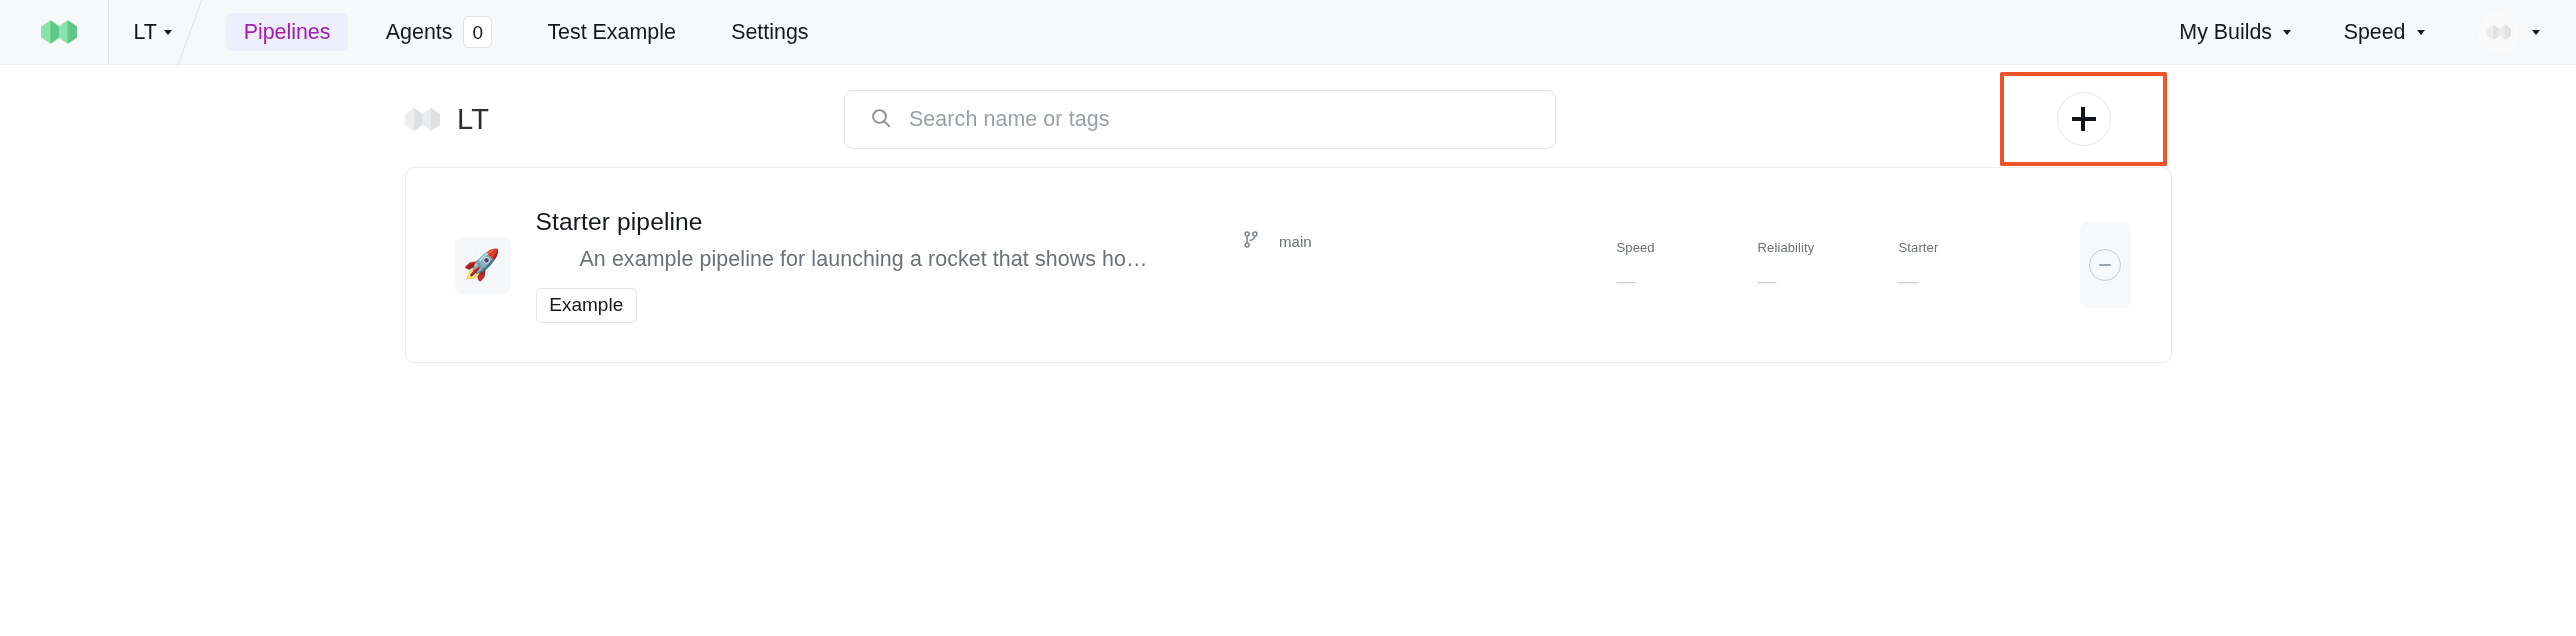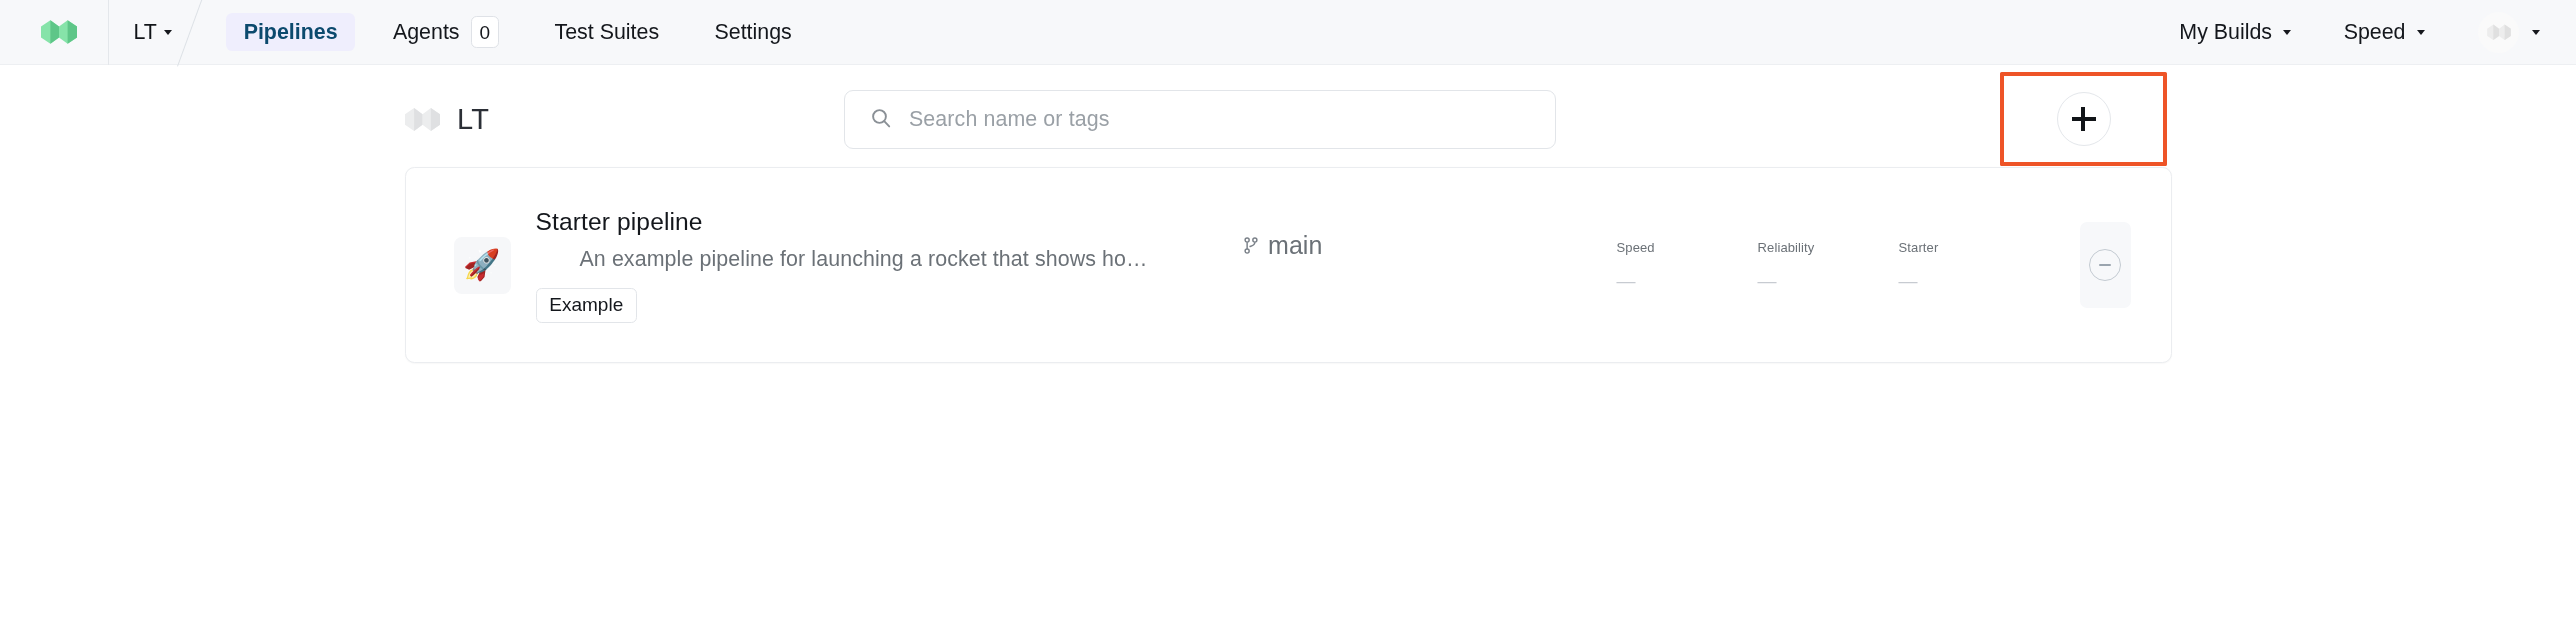--- a/index.html
+++ b/index.html
@@ -108,22 +108,22 @@
     border-radius: 6.3px;
     font-size: 21.4px;
     color: #14171C;
     text-decoration: none;
     cursor: pointer;
     white-space: nowrap;
     margin-right: 20.6px;
   }
   .nav-tab.active {
     background: #EFEEFD;
-    color: #0c4a6e;
-    font-weight: 700;
+    color: #a21caf;
+    font-weight: 400;
   }
 
   .agents-badge {
     display: inline-flex;
     align-items: center;
     justify-content: center;
     min-width: 28.6px;
     height: 32px;
     padding: 0 8px;
     border: 0.8px solid #DFE2E7;
@@ -331,22 +331,22 @@
     font-size: 19px;
     color: #14171C;
     margin-top: 16px;
     background: #fff;
     cursor: pointer;
   }
 
   .branch {
     display: flex;
     align-items: center;
-    gap: 9px;
-    font-size: 25px;
+    gap: 20px;
+    font-size: 15px;
     color: #6B7177;
     flex: 0 0 auto;
     margin-left: 9.5px;
     align-self: flex-start;
     margin-top: 63px;
   }
 
   .metrics {
     display: flex;
     align-items: flex-start;
@@ -423,21 +423,21 @@
 
     <nav class="nav-tabs">
       <a class="nav-tab active">
         <span>Pipelines</span>
       </a>
       <a class="nav-tab">
         <span>Agents</span>
         <span class="agents-badge">0</span>
       </a>
       <a class="nav-tab">
-        <span>Test Suites</span>
+        <span>Test Example</span>
       </a>
       <a class="nav-tab">
         <span>Settings</span>
       </a>
     </nav>
   </div>
 
   <div class="nav-right">
     <div class="nav-right-item">
       <span>My Builds</span>

